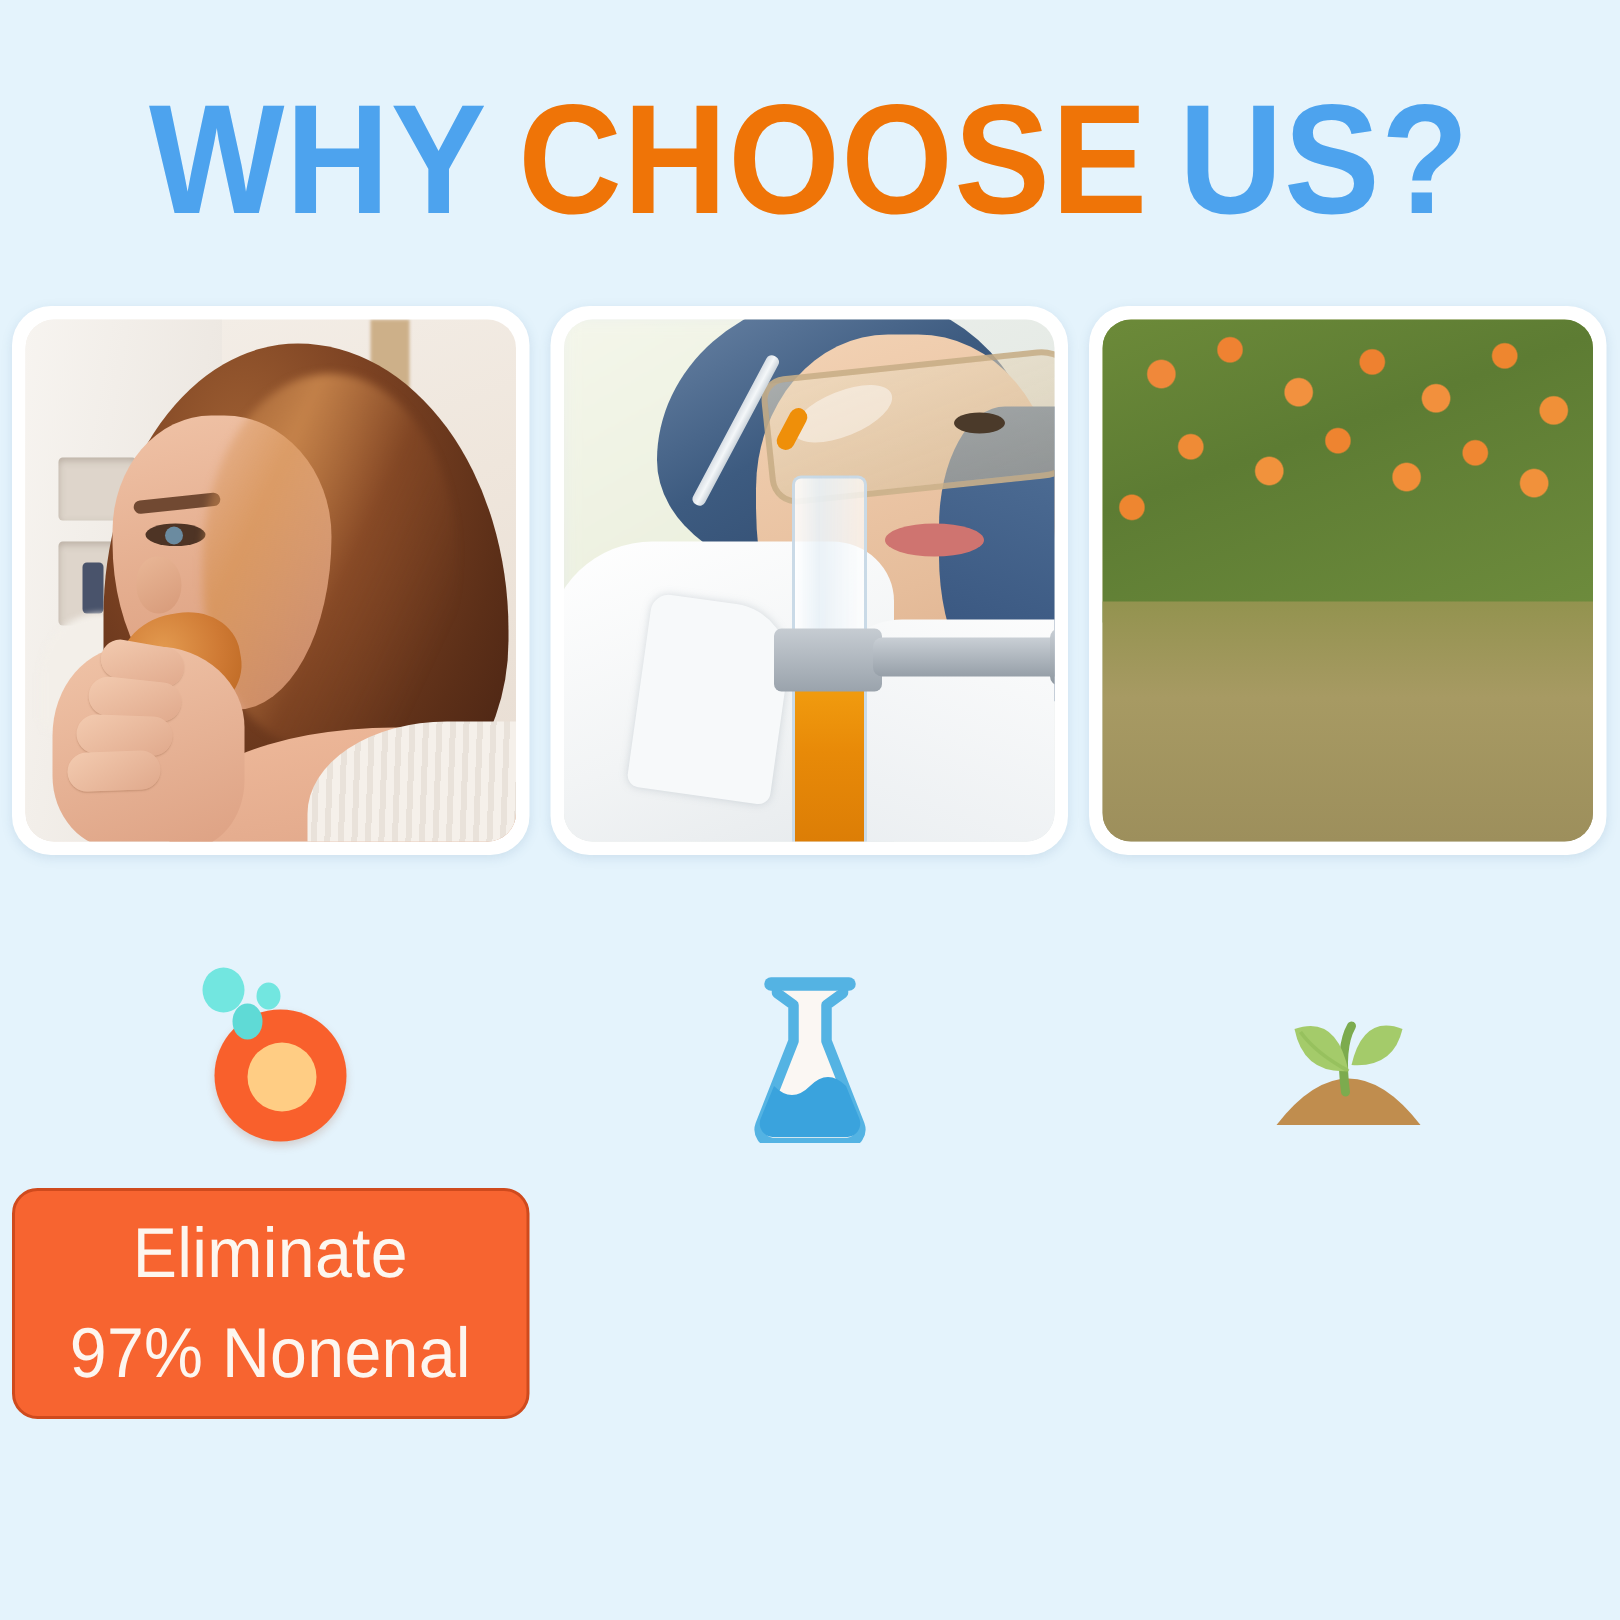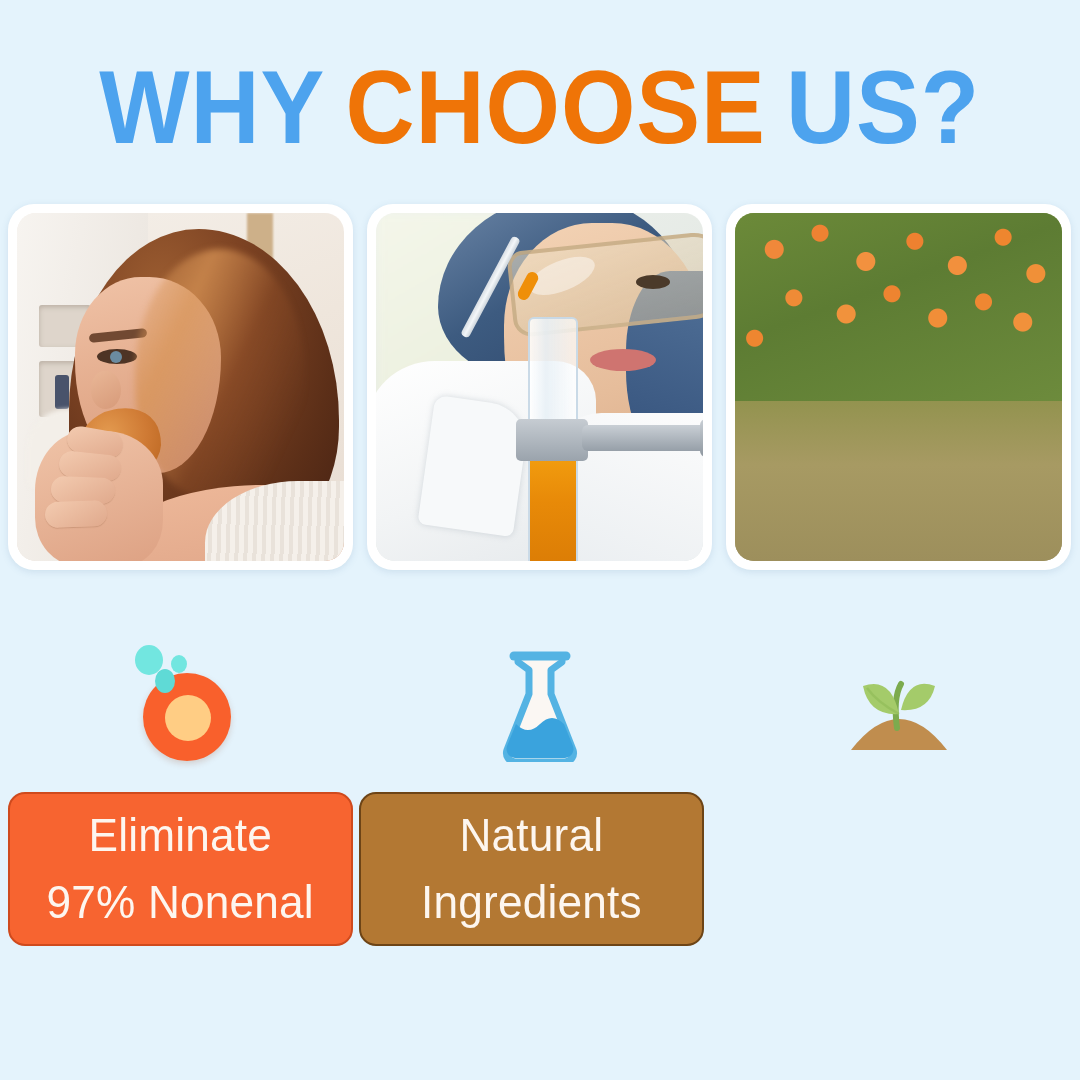--- a/index.html
+++ b/index.html
@@ -321,21 +321,21 @@
   .icon-plant svg { width: 120px; height: 110px; display: block; }
 
   
   .label-row {
     position: absolute;
     top: 792px;
     left: 8px;
     width: 1064px;
     height: 154px;
     display: flex;
-    gap: 6px;
+    gap: 26px;
   }
   .label-card {
     width: 345px;
     height: 154px;
     border-radius: 17px;
     display: flex;
     align-items: center;
     justify-content: center;
     text-align: center;
     color: #fdf6ef;
@@ -467,20 +467,14 @@
 <div class="label-row">
 
   <div class="label-card lc-orange">
     <div>
       <span>Eliminate</span>
       <span>97% Nonenal</span>
     </div>
   </div>
 
 
-  <div class="label-card lc-brown">
-    <div>
-      <span>Natural</span>
-      <span>Ingredients</span>
-    </div>
-  </div>
 
 </div>
 
 </body></html>

